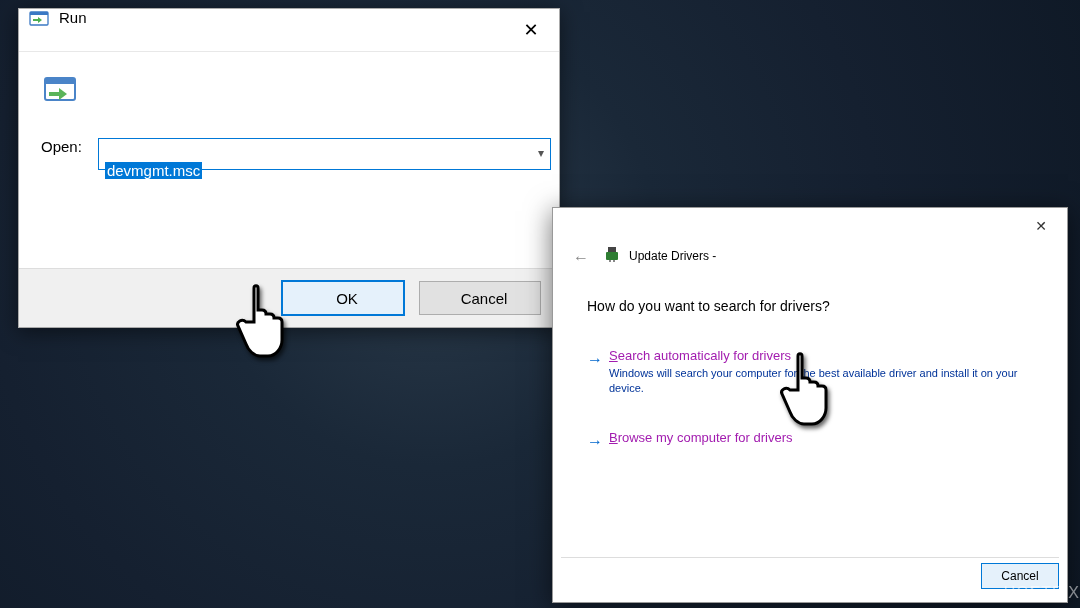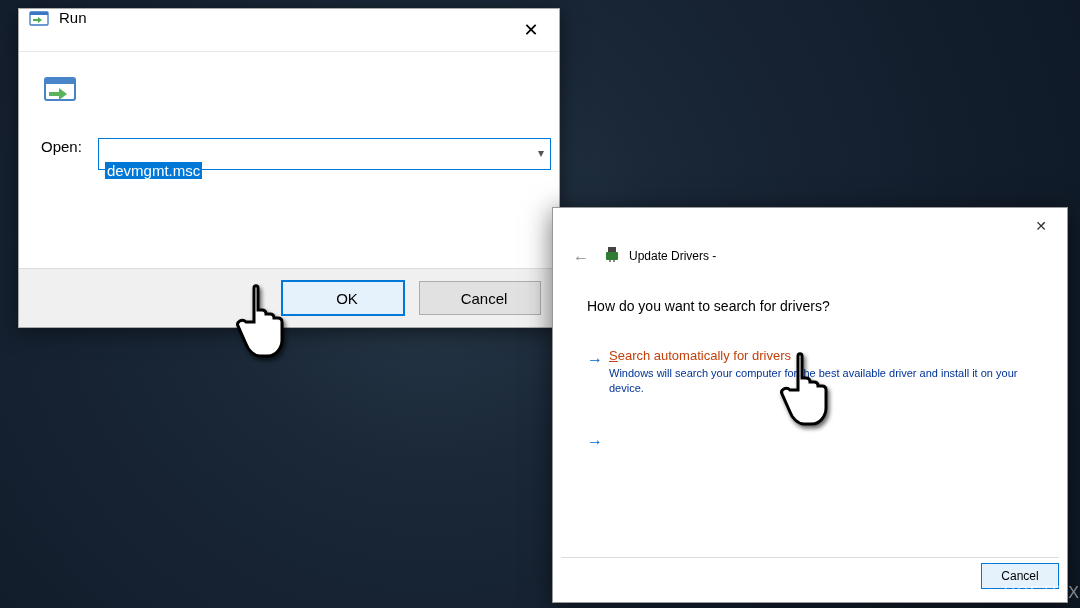--- a/index.html
+++ b/index.html
@@ -27,21 +27,21 @@
 
 
 .upd{position:absolute;left:552px;top:207px;width:514px;height:394px;background:#fff;border:1px solid #999;box-shadow:0 4px 25px rgba(0,0,0,.55);}
 .upd-close{position:absolute;right:6px;top:4px;width:40px;height:28px;display:flex;align-items:center;justify-content:center;font-size:14px;color:#333;}
 .upd-titlebar{position:absolute;left:14px;top:38px;display:flex;align-items:center;gap:10px;font-size:12px;color:#000;}
 .upd-back{color:#888;font-size:16px;padding:0 6px;}
 .upd-hicon{font-size:14px;}
 .upd-head{position:absolute;left:26px;top:90px;font-size:14px;color:#000000;margin-left:8px;}
 .opt{position:absolute;left:36px;width:440px;}
 .opt .arrow{color:#0066cc;font-size:16px;position:absolute;left:-2px;top:1px;}
-.opt .t{color:#c2410c;font-size:13px;padding-left:20px;}
+.opt .t{color:#a21caf;font-size:13px;padding-left:20px;}
 .opt .t .u{text-decoration:underline;}
 .opt .d{font-size:11px;color:#003399;line-height:1.35;padding-left:20px;margin-top:3px;}
 .opt1{top:140px;}
 .opt2{top:222px;}
 .upd-footer{position:absolute;left:8px;right:8px;bottom:8px;height:36px;border-top:1px solid #ddd;display:flex;justify-content:flex-end;align-items:center;}
 .upd-footer .cbtn{width:76px;height:24px;border:1px solid #0078d7;background:#e5f1fb;font-size:12px;display:flex;align-items:center;justify-content:center;}
 
 
 .cursor{position:absolute;width:64px;height:80px;pointer-events:none;filter:drop-shadow(2px 3px 2px rgba(0,0,0,.6));}
 
@@ -117,20 +117,21 @@
   <div class="upd-head">How do you want to search for drivers?</div>
 
   <div class="opt opt1">
     <span class="arrow">→</span>
     <div class="t"><span class="u">S</span><span>earch automatically for drivers</span></div>
     <div class="d">Windows will search your computer for the best available driver and install it on your device.</div>
   </div>
 
   <div class="opt opt2">
     <span class="arrow">→</span>
+    <div class="t"><span class="u">B</span><span>rowse my computer for drivers</span></div>
   </div>
 
   <div class="upd-footer">
     <div class="cbtn">
       <span>Cancel</span>
     </div>
   </div>
 </div>
 
 <svg class="cursor" style="left:232px;top:282px;" viewBox="0 0 64 80">

